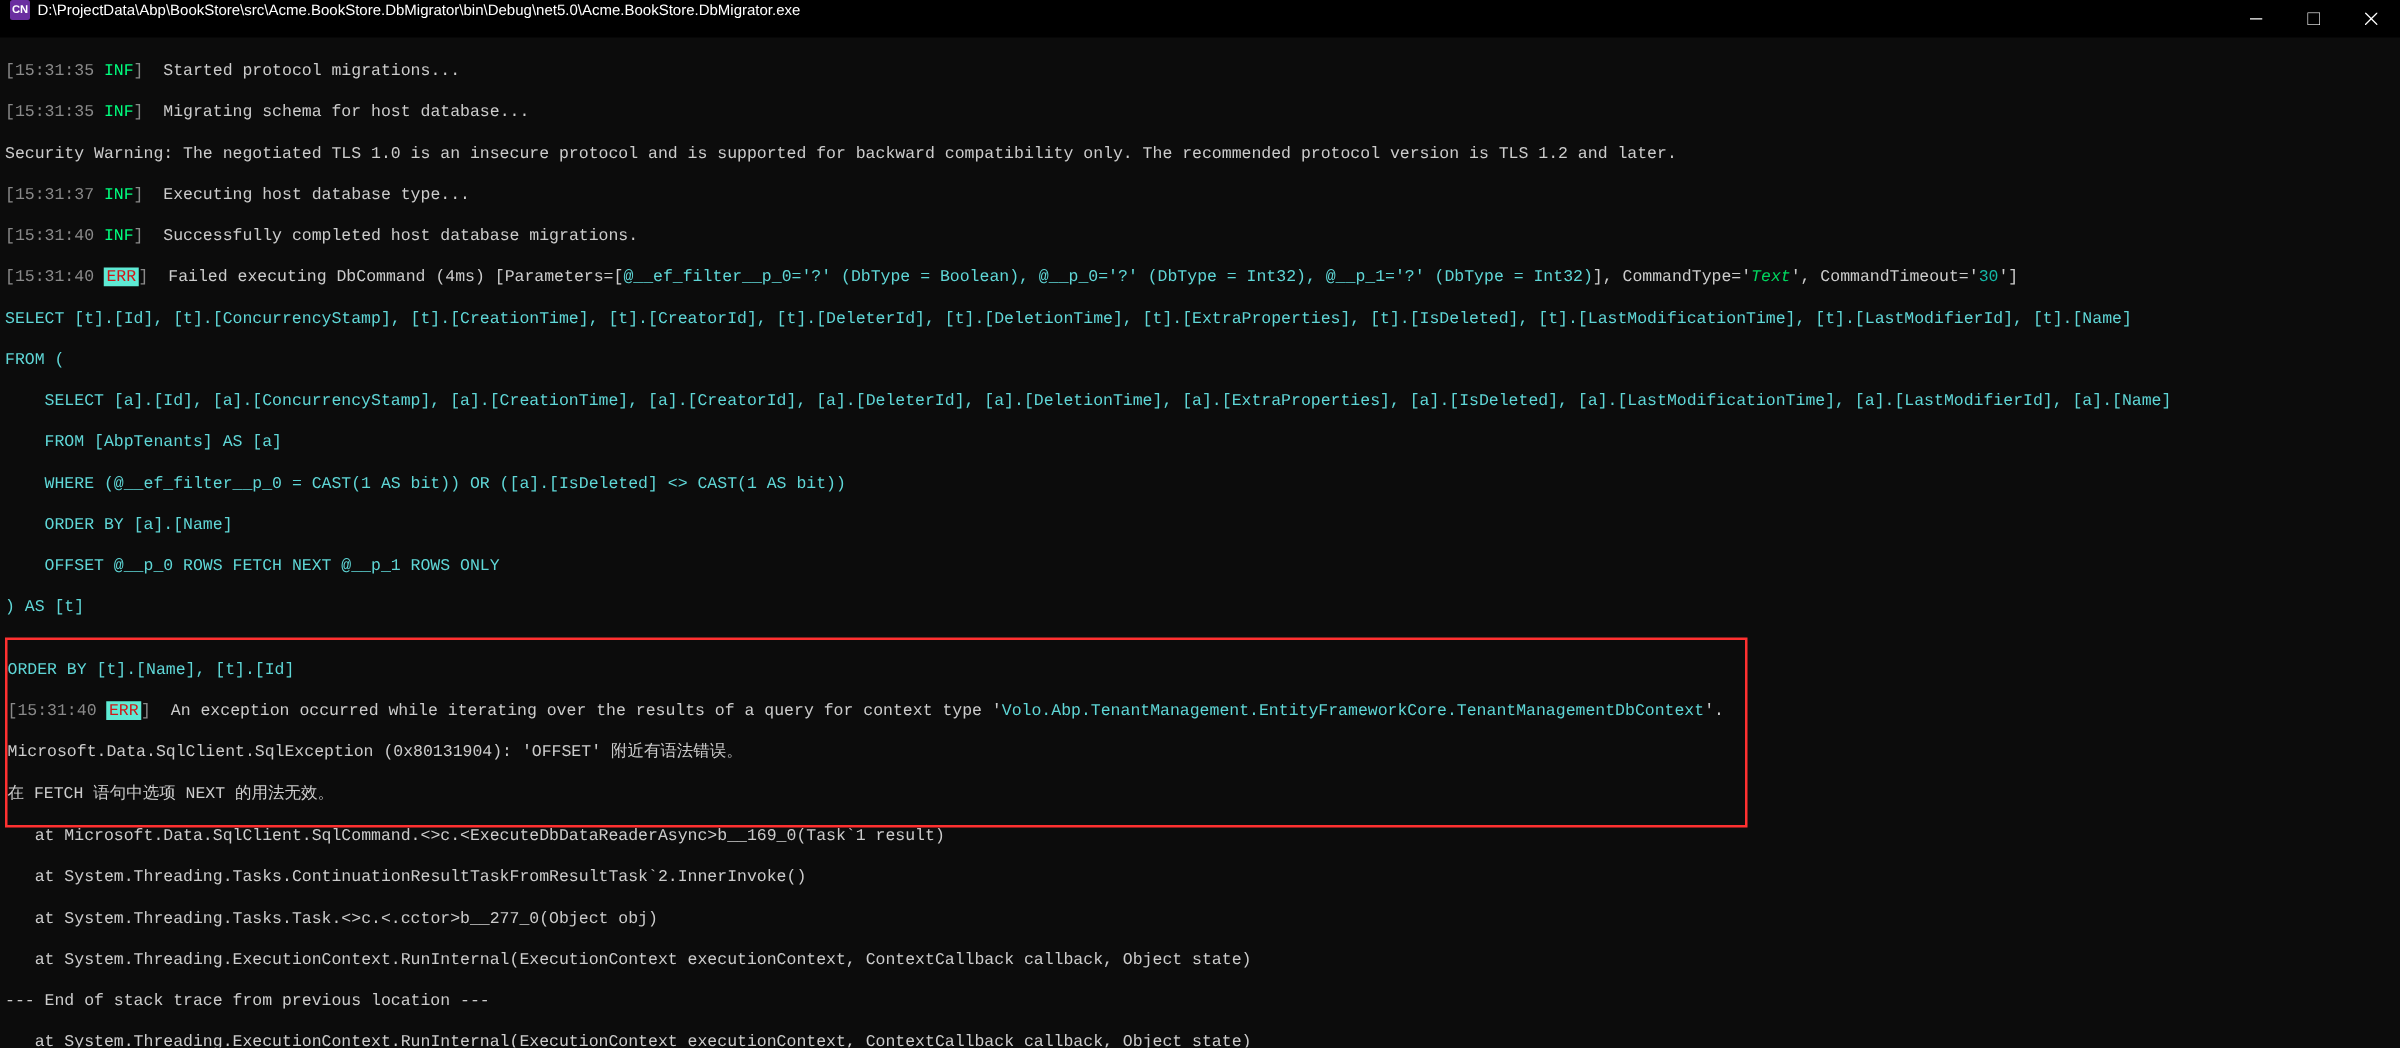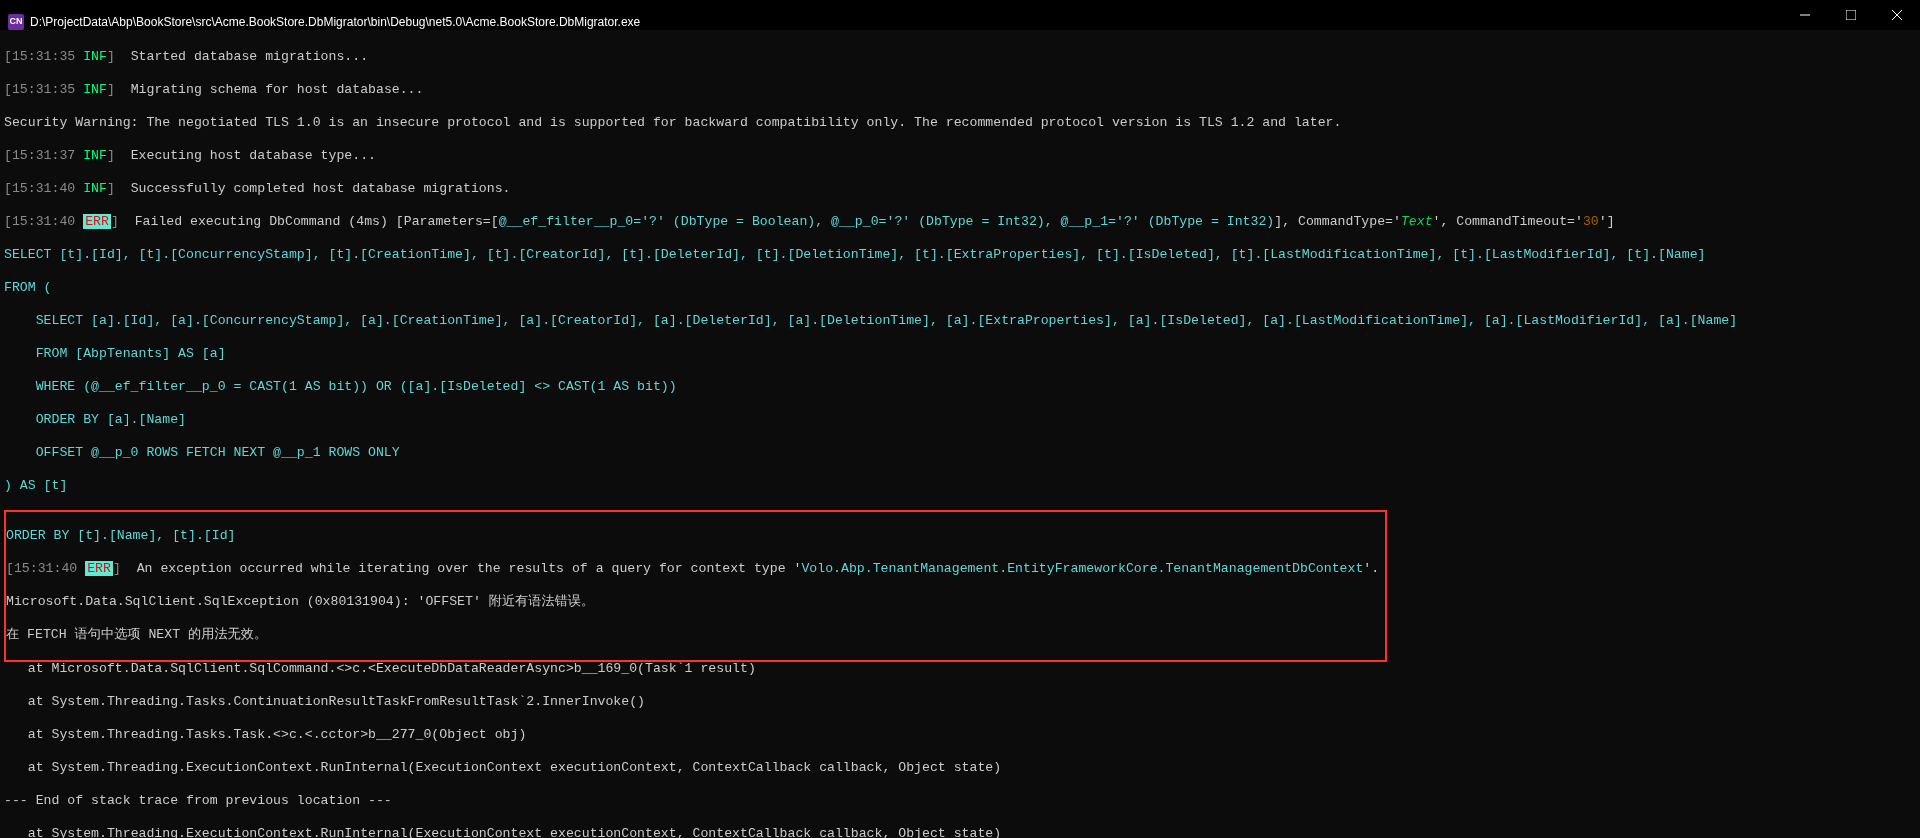--- a/index.html
+++ b/index.html
@@ -10,21 +10,21 @@
     font-size: 13.2px;
     line-height: 1.25;
     width: 1920px;
     height: 838px;
     overflow: hidden;
   }
   .title-bar {
     height: 30px;
     background: #000000;
     display: flex;
-    align-items: flex-end;
+    align-items: flex-start;
     justify-content: space-between;
     padding-left: 8px;
     color: #ffffff;
     font-family: "Segoe UI", sans-serif;
     font-size: 12px;
     gap: 41px;
   }
   .title-left { display: flex; align-items: center; gap: 6px; }
   .app-icon {
     width: 16px; height: 16px;
@@ -46,25 +46,25 @@
     white-space: pre;
     overflow: hidden;
   }
   .line { white-space: pre-wrap; word-wrap: break-word; } 
   .ts { color: #8a8a8a; }    
   .inf { color: #00ff7f; }   
   .err-bg { background: #5eead4; color: #d11919; padding: 0 2px; font-weight: normal; }
   .w { color: #cccccc; }     
   .sql { color: #5fd7d7; }   
   .grn { color: #00d75f; font-style: italic; }   
-  .num { color: #a16207; }
+  .num { color: #14b8a6; }
   .boxed {
     border: 2px solid #ff3030;
     display: inline-block;
-    padding-right: 6px;
+    padding-right: 17px;
     margin-top: -1px;
     margin-bottom: -1px;
   }
 </style>
 </head>
 <body>
 
 <div class="title-bar">
   <div class="title-left">
     <div class="app-icon">CN</div>
@@ -84,21 +84,21 @@
     <div class="win-btn close">
       <svg viewBox="0 0 10 10" stroke="white" stroke-width="1">
           <line x1="0" y1="0" x2="10" y2="10"></line>
           <line x1="10" y1="0" x2="0" y2="10"></line>
         </svg>
     </div>
   </div>
 </div>
 
 <div class="terminal">
-<div class="line"><span class="ts">[15:31:35 </span><span class="inf">INF</span><span class="ts">]  </span><span class="w">Started database migrations...</span></div>
+<div class="line"><span class="ts">[15:31:35 </span><span class="inf">INF</span><span class="ts">]  </span><span class="w">Started protocol migrations...</span></div>
 <div class="line"><span class="ts">[15:31:35 </span><span class="inf">INF</span><span class="ts">]  </span><span class="w">Migrating schema for host database...</span></div>
 <div class="line w">Security Warning: The negotiated TLS 1.0 is an insecure protocol and is supported for backward compatibility only. The recommended protocol version is TLS 1.2 and later.</div>
 <div class="line"><span class="ts">[15:31:37 </span><span class="inf">INF</span><span class="ts">]  </span><span class="w">Executing host database type...</span></div>
 <div class="line"><span class="ts">[15:31:40 </span><span class="inf">INF</span><span class="ts">]  </span><span class="w">Successfully completed host database migrations.</span></div>
 <div class="line"><span class="ts">[15:31:40 </span><span class="err-bg">ERR</span><span class="ts">]  </span><span class="w">Failed executing DbCommand (</span><span class="w">4ms</span><span class="w">) [Parameters=[</span><span class="sql">@__ef_filter__p_0='?' (DbType = Boolean), @__p_0='?' (DbType = Int32), @__p_1='?' (DbType = Int32)</span><span class="w">], CommandType='</span><span class="grn">Text</span><span class="w">', CommandTimeout='</span><span class="num">30</span><span class="w">']</span></div>
 <div class="line sql">SELECT [t].[Id], [t].[ConcurrencyStamp], [t].[CreationTime], [t].[CreatorId], [t].[DeleterId], [t].[DeletionTime], [t].[ExtraProperties], [t].[IsDeleted], [t].[LastModificationTime], [t].[LastModifierId], [t].[Name]</div>
 <div class="line sql">FROM (</div>
 <div class="line sql">    SELECT [a].[Id], [a].[ConcurrencyStamp], [a].[CreationTime], [a].[CreatorId], [a].[DeleterId], [a].[DeletionTime], [a].[ExtraProperties], [a].[IsDeleted], [a].[LastModificationTime], [a].[LastModifierId], [a].[Name]</div>
 <div class="line sql">    FROM [AbpTenants] AS [a]</div>
 <div class="line sql">    WHERE (@__ef_filter__p_0 = CAST(1 AS bit)) OR ([a].[IsDeleted] &lt;&gt; CAST(1 AS bit))</div>

